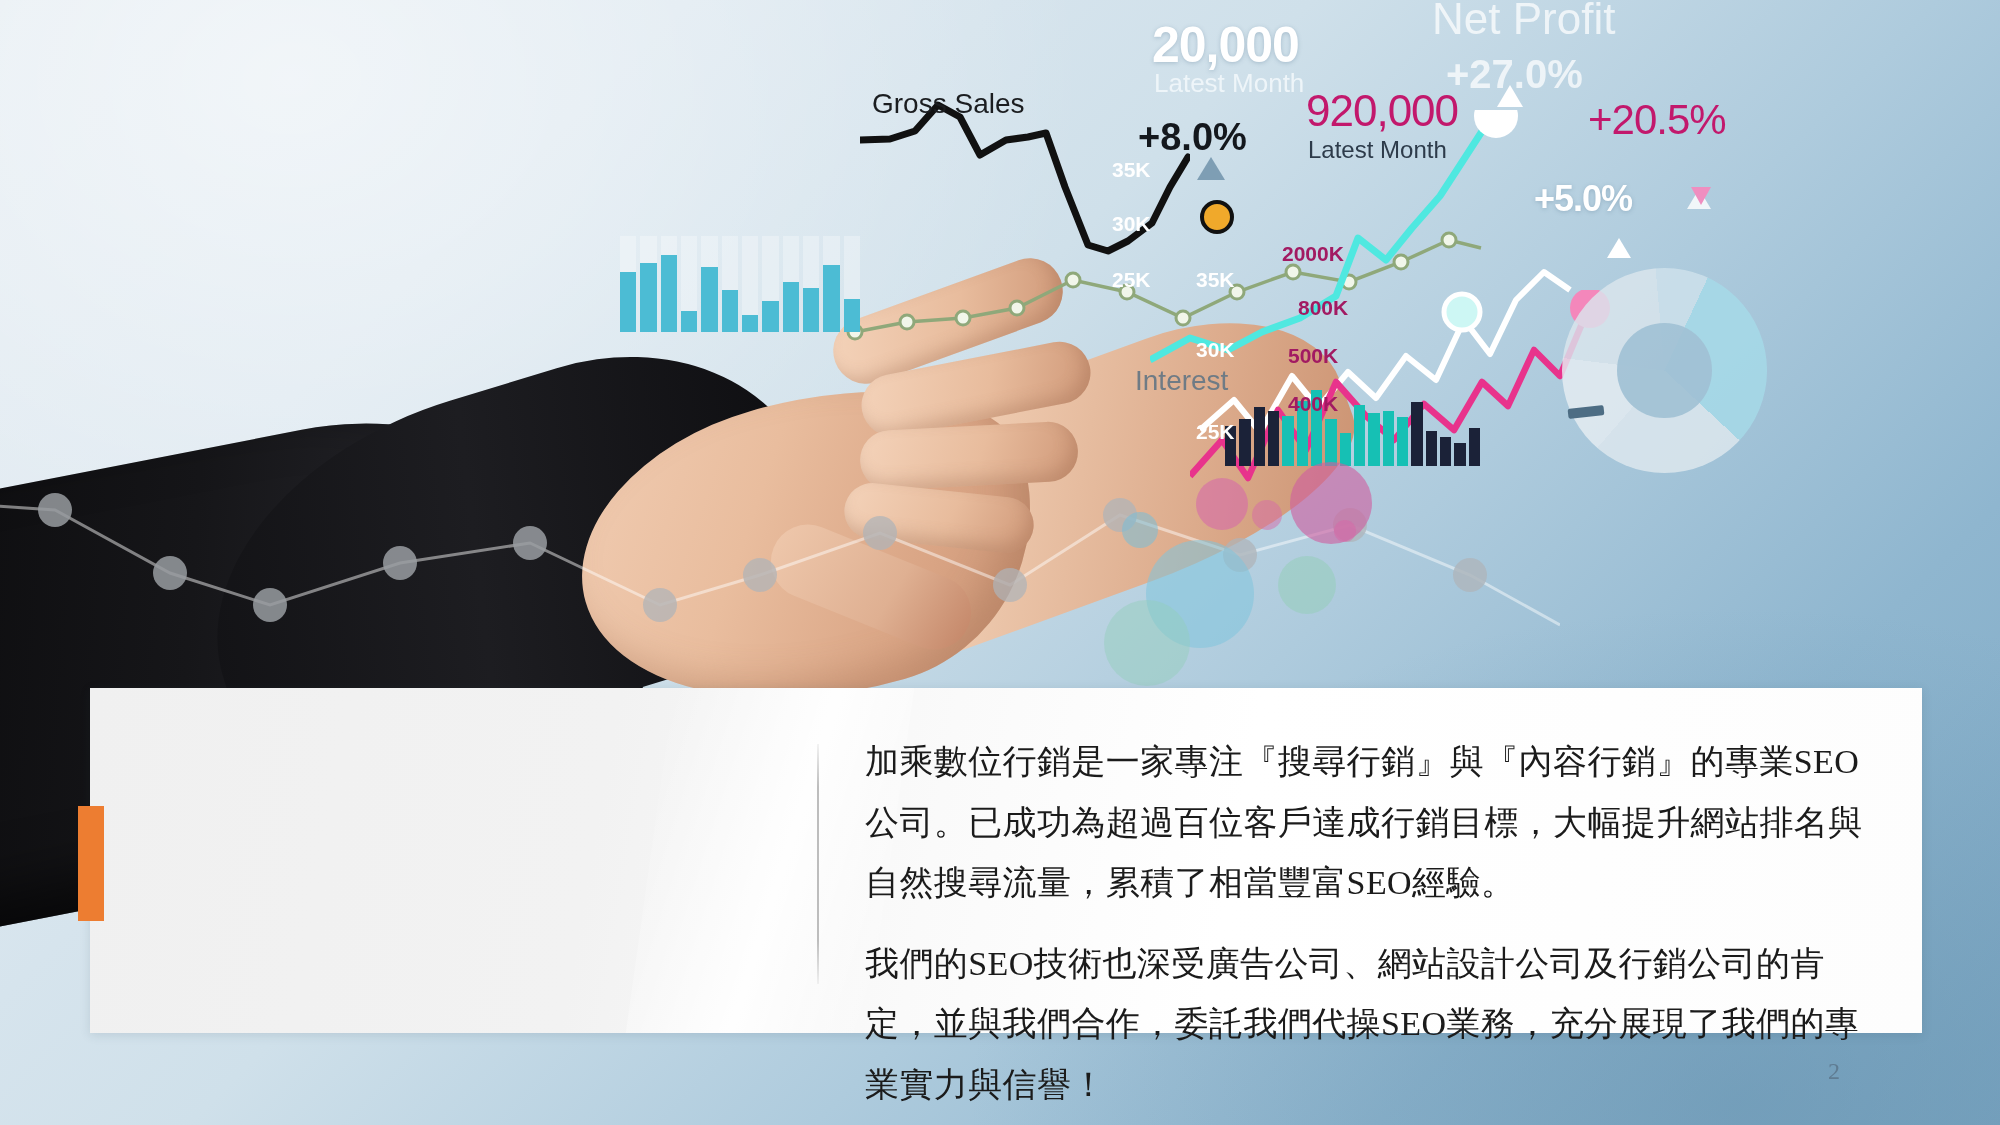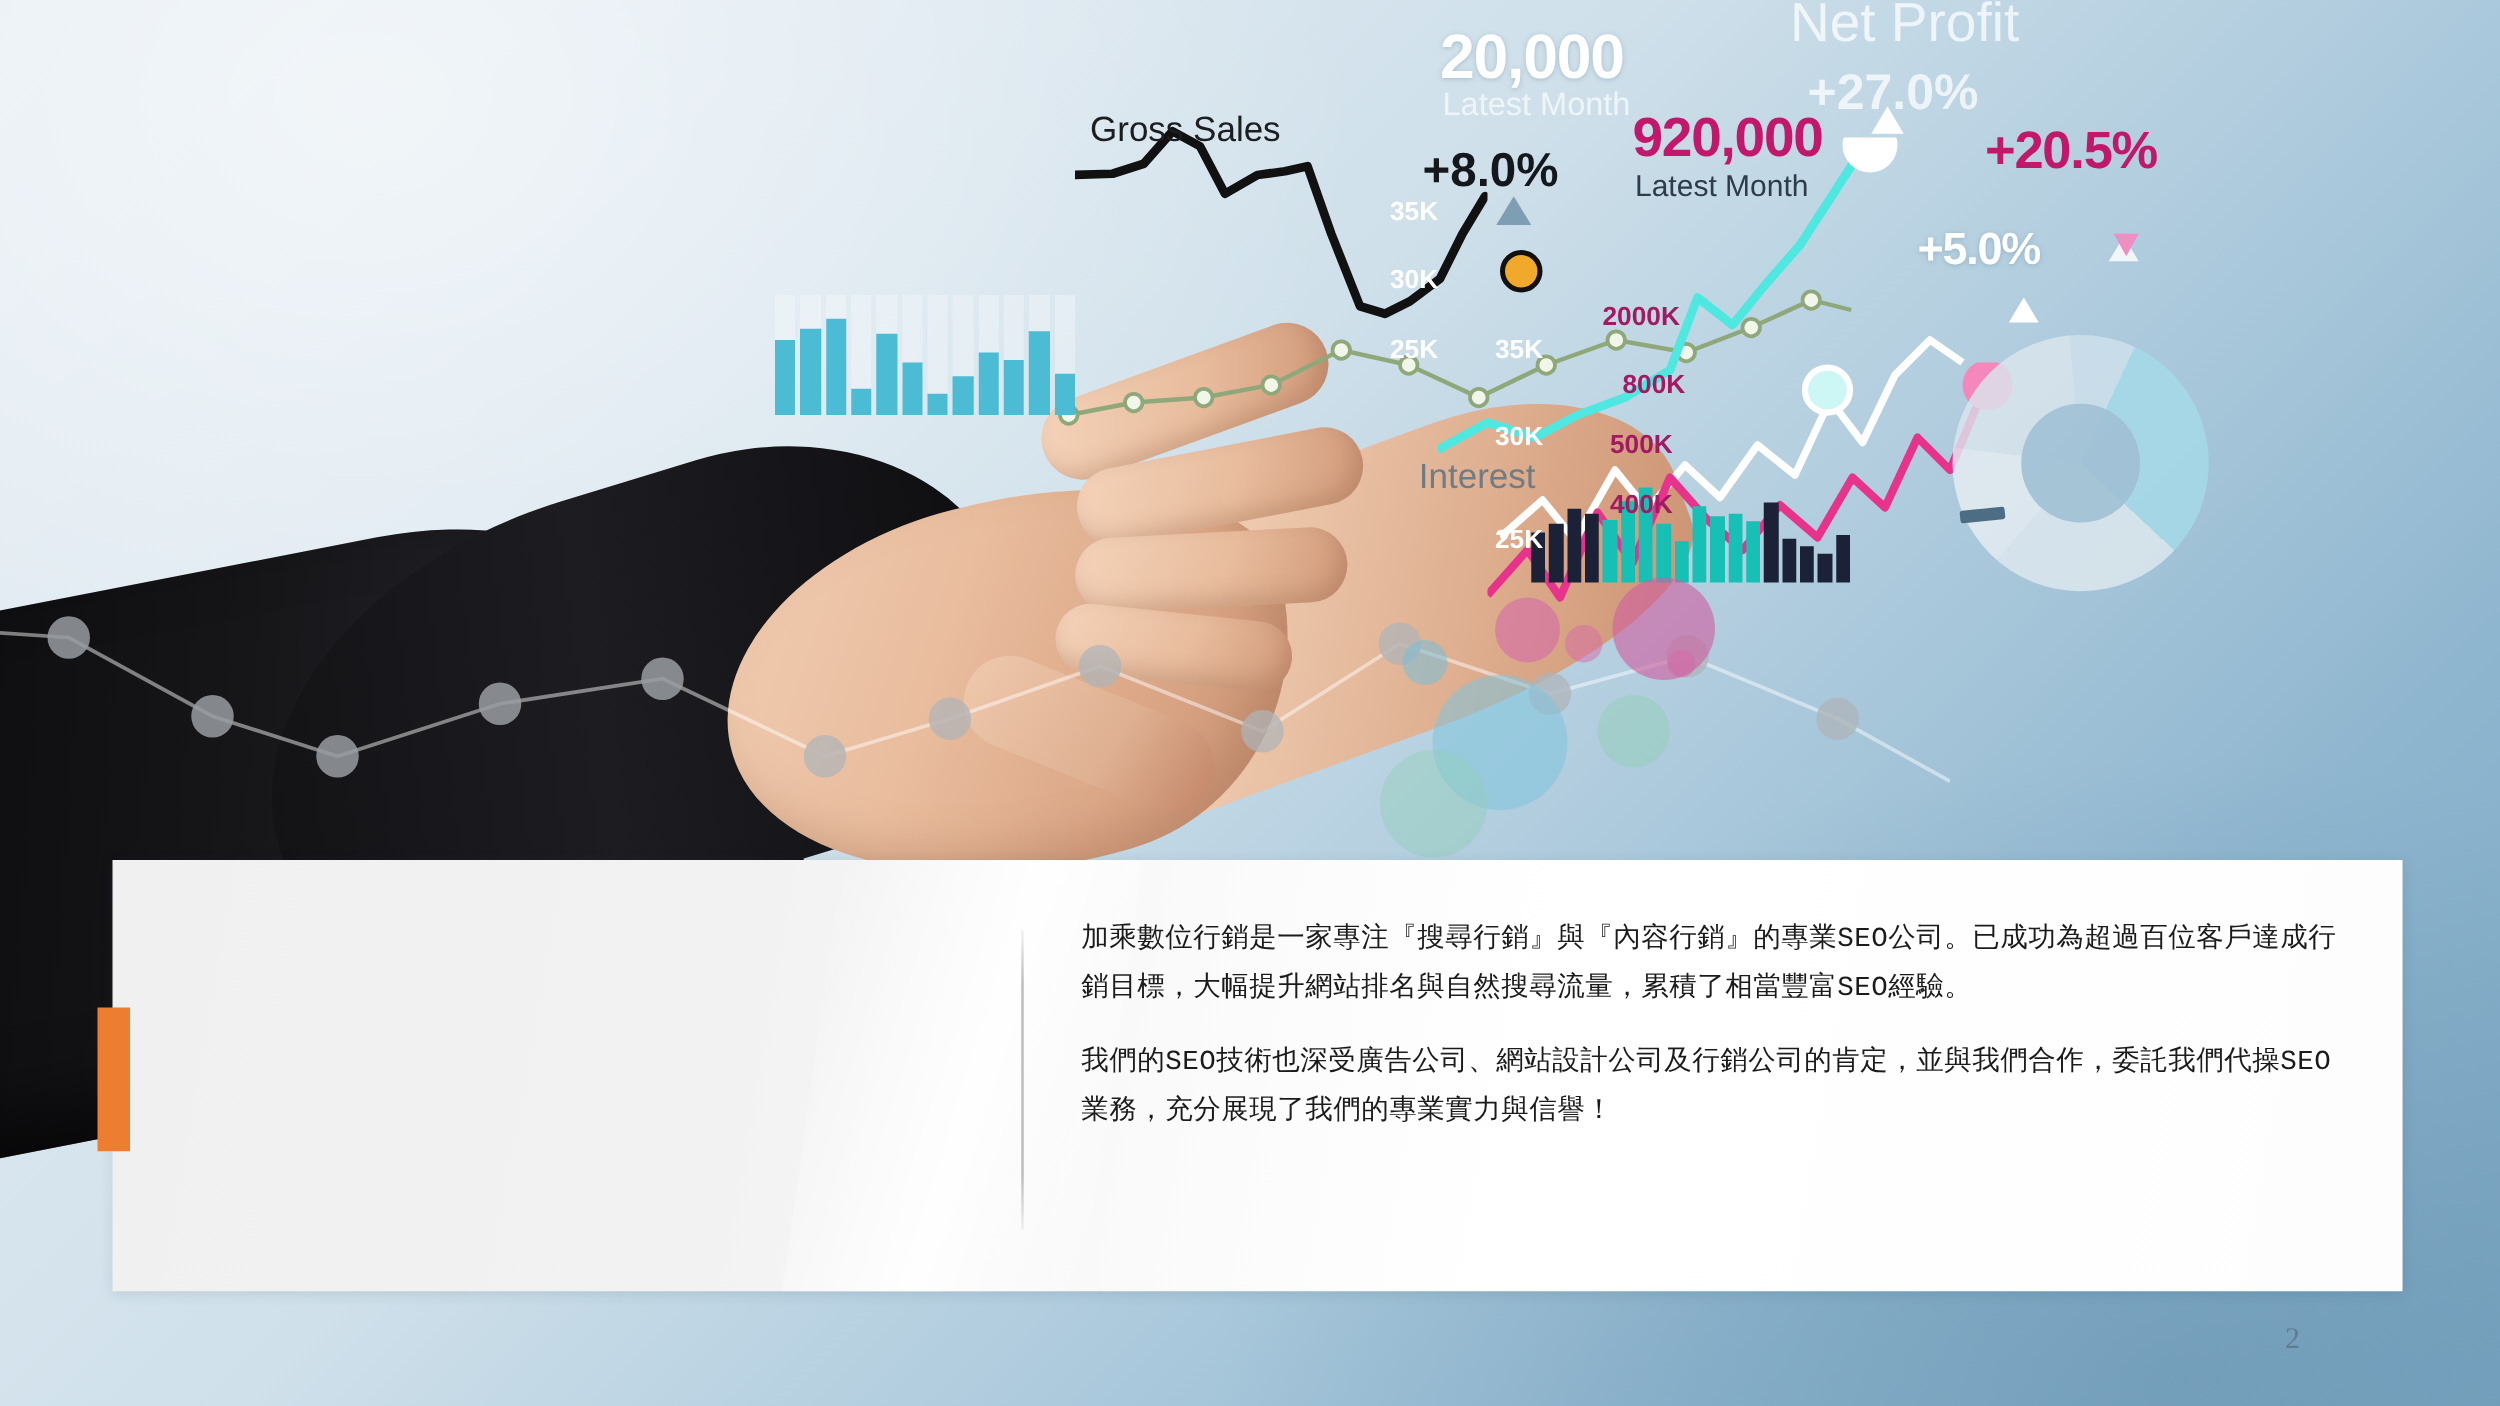--- a/index.html
+++ b/index.html
@@ -81,21 +81,21 @@
   .net{position:absolute;left:0;top:455px;width:1560px;height:240px;opacity:.85;}
 
   
   .charts{position:absolute;inset:0;}
 
   .lbl{position:absolute;white-space:nowrap;font-family:"Liberation Sans","DejaVu Sans",sans-serif;}
 
   .big-white{color:#ffffff;font-weight:bold;letter-spacing:-1px;
     text-shadow:0 1px 4px rgba(90,120,145,.35);}
   .sub-white{color:#eef5f9;font-weight:normal;}
-  .big-mag{color:#c2186c;font-weight:bold;letter-spacing:-1px;}
+  .big-mag{color:#c2186c;font-weight:normal;letter-spacing:-1px;}
   .sub-mag{color:#2d3b4a;font-weight:normal;}
   .dark-pct{color:#14181d;font-weight:bold;}
   .ghost{color:rgba(255,255,255,.72);font-weight:normal;}
   .axis-w{color:#ffffff;font-weight:bold;font-size:21px;}
   .axis-m{color:#a21a62;font-weight:bold;font-size:21px;}
   .grey-lbl{color:#6f7b85;}
   .gross{color:#1b1d20;font-size:28px;text-align:right;}
 
   
   .barchart{position:absolute;left:620px;top:236px;width:240px;height:96px;
@@ -139,22 +139,22 @@
     transform:skewX(-8deg);pointer-events:none;}
   .orange-bar{position:absolute;left:-12px;top:118px;width:26px;height:115px;background:#ed7d31;}
   .card-title{
     position:absolute;left:95px;top:104px;width:600px;
     font-family:"Liberation Serif","DejaVu Serif",serif;
     font-size:56px;color:#121212;letter-spacing:2px;line-height:1.1;
   }
   .divider{position:absolute;left:727px;top:56px;width:2px;height:240px;
     background:linear-gradient(180deg,rgba(180,180,180,.15),#bdbdbd 18%,#bdbdbd 82%,rgba(180,180,180,.15));}
   .body{position:absolute;left:775px;top:44px;width:1010px;
-    font-family:Liberation Mono, monospace;
-    font-size:22px;color:#1b1b1b;line-height:1.78;letter-spacing:.4px;}
+    font-family:Liberation Serif, serif;
+    font-size:34px;color:#1b1b1b;line-height:1.78;letter-spacing:.4px;}
   .body p{margin:0 0 20px 0;}
   .body p:last-child{margin-bottom:0;}
 
   .page-num{position:absolute;left:1828px;top:1058px;
     font-family:"Liberation Serif","DejaVu Serif",serif;
     font-size:24px;color:#5f7c92;}
 </style>
 </head>
 <body>
 

